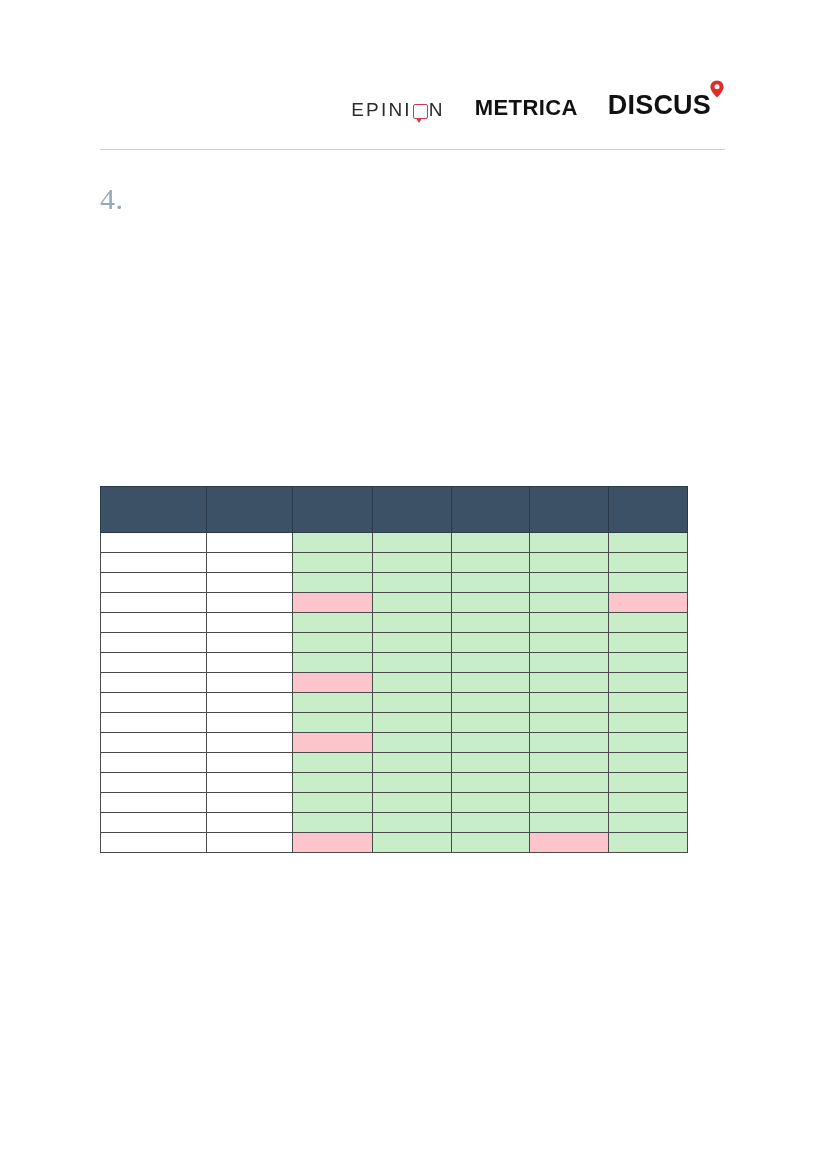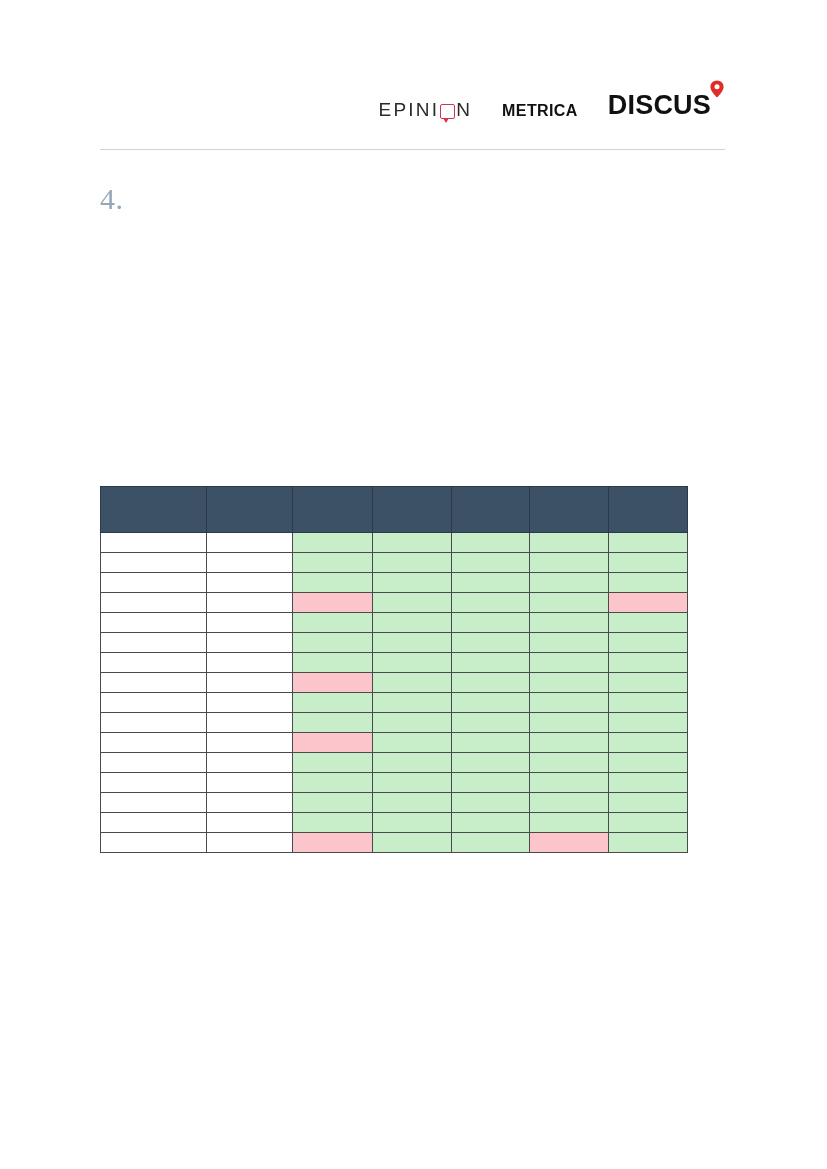--- a/index.html
+++ b/index.html
@@ -67,21 +67,21 @@
     width: 0;
     height: 0;
     border-left: 3.5px solid transparent;
     border-right: 3.5px solid transparent;
     border-top: 5px solid #d6334c;
   }
 
   
   .logo-metrica {
     font-family: "Liberation Sans", sans-serif;
-    font-size: 16px;
+    font-size: 22px;
     font-weight: 700;
     letter-spacing: 0.4px;
     color: #111111;
     padding-bottom: 1px;
   }
 
   
   .logo-discus {
     font-family: "Liberation Sans", sans-serif;
     font-size: 27px;

